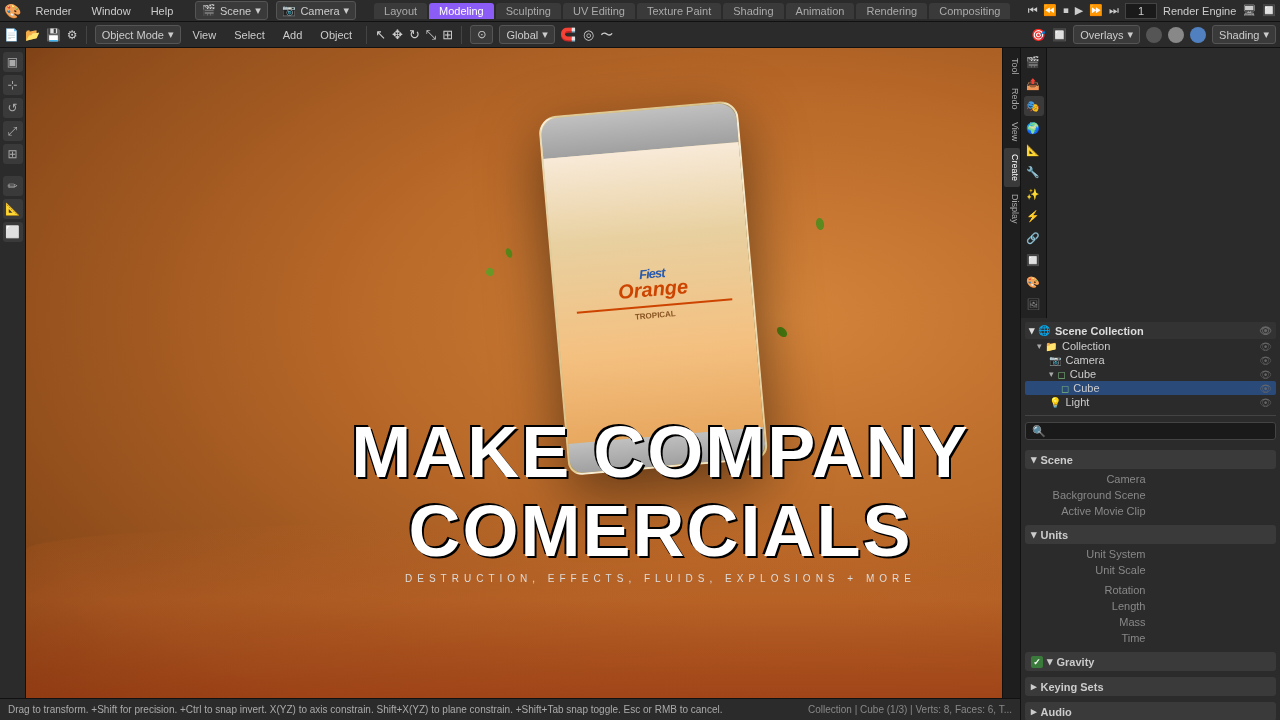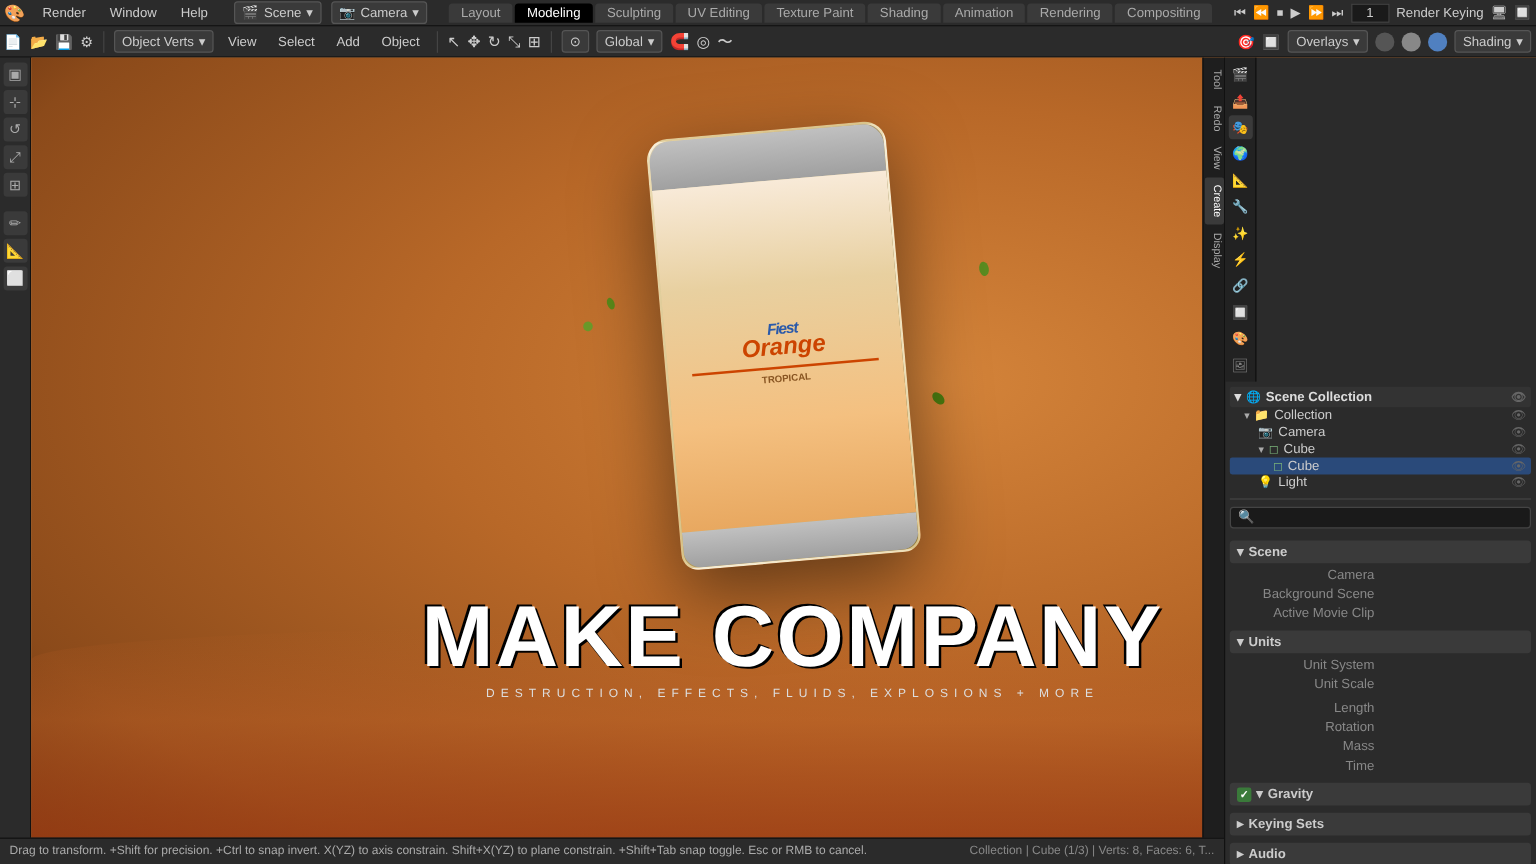--- a/index.html
+++ b/index.html
@@ -37,21 +37,21 @@
     }
     .top-tab {
       padding: 2px 10px;
       background: #3a3a3a;
       border-radius: 3px 3px 0 0;
       cursor: pointer;
       color: #aaa;
       font-size: 11px;
     }
     .top-tab.active {
-      background: #000000;
+      background: #8b5cf6;
       color: #fff;
     }
     .top-right {
       margin-left: auto;
       display: flex;
       align-items: center;
       gap: 6px;
       color: #ccc;
       font-size: 11px;
     }
@@ -427,37 +427,37 @@
   </div>
 
   <div class="top-right">
     <span style="cursor:pointer;">⏮</span>
     <span style="cursor:pointer;">⏪</span>
     <span style="cursor:pointer;">⏹</span>
     <span style="cursor:pointer;">▶</span>
     <span style="cursor:pointer;">⏩</span>
     <span style="cursor:pointer;">⏭</span>
     <input class="frame-num" type="text" value="1" style="">
-    <span>Render Keying</span>
+    <span>Render Engine</span>
     <span>🖥</span>
     <span>🔲</span>
   </div>
 </div>
 
 <div id="toolbar">
 
   <span style="cursor:pointer; font-size:12px;">📄</span>
   <span style="cursor:pointer; font-size:12px;">📂</span>
   <span style="cursor:pointer; font-size:12px;">💾</span>
   <span style="cursor:pointer; font-size:12px;">⚙</span>
 
   <div class="toolbar-separator"></div>
 
   <div class="toolbar-dropdown">
-    <span>Object Verts</span>
+    <span>Object Mode</span>
     <span>▾</span>
   </div>
 
   <span class="top-menu-item">View</span>
   <span class="top-menu-item">Select</span>
   <span class="top-menu-item">Add</span>
   <span class="top-menu-item">Object</span>
 
   <div class="toolbar-separator"></div>
 
@@ -535,20 +535,21 @@
         <div style="font-size:13px;font-weight:900;color:#2a5aaa;font-style:italic;letter-spacing:-1px;line-height:1;">Fiest</div>
         <div style="font-size:20px;font-weight:900;color:#cc4400;font-style:italic;margin-top:-2px;">Orange</div>
         <div style="width:80%;height:2px;background:#cc4400;margin:4px 0;"></div>
         <div style="font-size:8px;color:#885522;font-weight:bold;">TROPICAL</div>
       </div>
       <div class="can-bottom"></div>
     </div>
 
     <div id="overlay-text">
       <div class="big-text">MAKE COMPANY</div>
+      <div class="big-text">COMERCIALS</div>
       <div class="tiny-text">DESTRUCTION, EFFECTS, FLUIDS, EXPLOSIONS + MORE</div>
     </div>
 
     <div id="nav-cube">
       <svg width="80" height="80" viewBox="0 0 80 80">
 
         <circle cx="40" cy="40" r="35" fill="rgba(40,40,40,0.7)" stroke="rgba(100,100,100,0.4)" stroke-width="1"></circle>
 
         <line x1="40" y1="40" x2="70" y2="40" stroke="#e04040" stroke-width="2"></line>
         <circle cx="72" cy="40" r="5" fill="#e04040"></circle>
@@ -684,25 +685,25 @@
         <div class="prop-row">
           <span class="prop-label">Unit System</span>
           <span class="prop-value-text"></span>
         </div>
         <div class="prop-row">
           <span class="prop-label">Unit Scale</span>
           <span class="prop-value-text"></span>
         </div>
         <div style="height:4px;"></div>
         <div class="prop-row">
+          <span class="prop-label">Rotation</span>
+          <span class="prop-value-text"></span>
+        </div>
+        <div class="prop-row">
           <span class="prop-label">Length</span>
-          <span class="prop-value-text"></span>
-        </div>
-        <div class="prop-row">
-          <span class="prop-label">Rotation</span>
           <span class="prop-value-text"></span>
         </div>
         <div class="prop-row">
           <span class="prop-label">Mass</span>
           <span class="prop-value-text"></span>
         </div>
         <div class="prop-row">
           <span class="prop-label">Time</span>
           <span class="prop-value-text"></span>
         </div>

